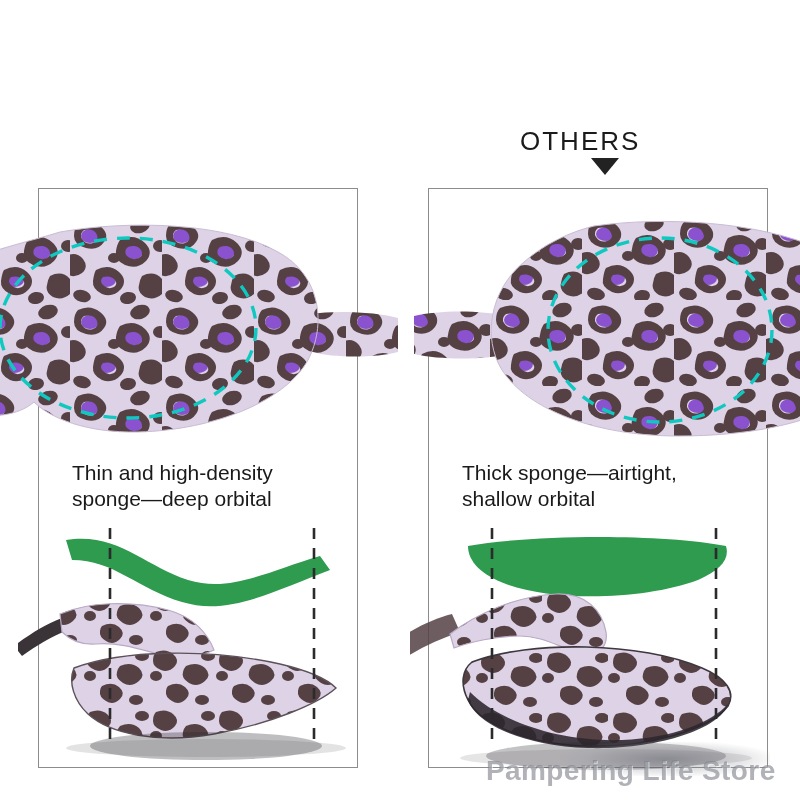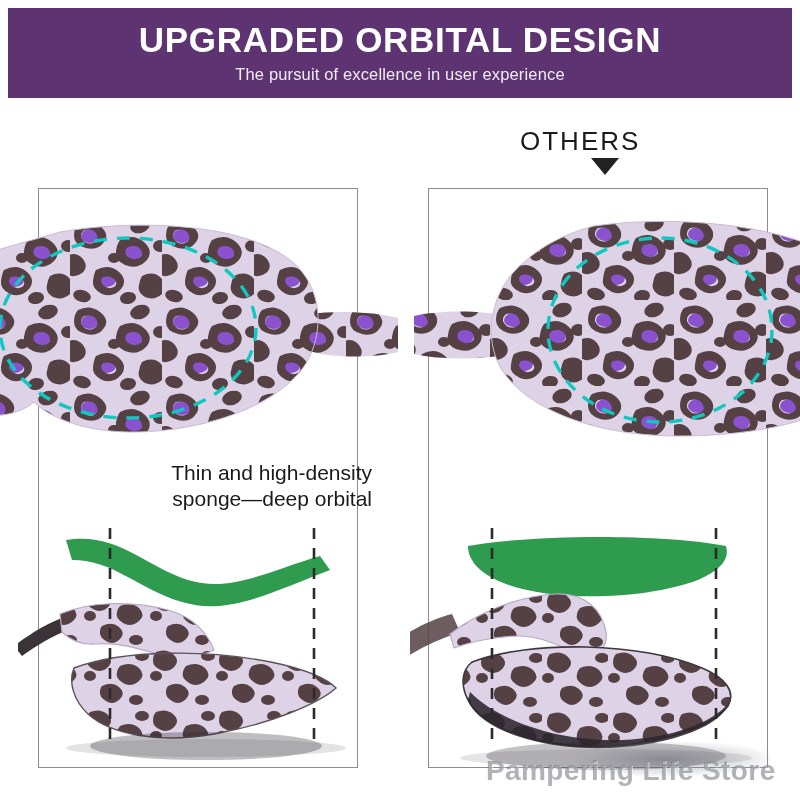--- a/index.html
+++ b/index.html
@@ -94,21 +94,20 @@
 
   
   .caption {
     position: absolute;
     font-size: 21px;
     color: #1a1a1a;
     line-height: 1.22;
     font-family: "Liberation Sans", sans-serif;
     white-space: pre-line;
     z-index: 6;
-    text-align: right;
   }
   #caption-left  { left: 72px;  top: 460px; width: 300px; }
   #caption-right { left: 462px; top: 460px; width: 310px; }
 
   
   .art {
     position: absolute;
     pointer-events: none;
   }
   #art-mask-left   { left: -60px;  top: 30px;  width: 420px; height: 240px; }
@@ -141,24 +140,20 @@
     background: radial-gradient(ellipse at center, rgba(92,96,108,0.45) 0%, rgba(150,152,160,0.22) 55%, rgba(255,255,255,0) 78%);
     z-index: 19;
     pointer-events: none;
   }
 </style>
 </head>
 <body>
 
 <div id="page">
 
-  <div id="header-banner">
-    <div id="header-title">UPGRADED ORBITAL DESIGN</div>
-    <div id="header-subtitle">The pursuit of excellence in user experience</div>
-  </div>
 
   <div id="others-label-wrap">
     <div id="others-label">OTHERS</div>
     <div id="others-arrow"></div>
   </div>
 
   <div class="panel" id="panel-left">
     <div class="panel-clip">
 
       <svg class="art" id="art-mask-left" viewBox="0 0 420 240">
@@ -389,17 +384,19 @@
       </svg>
 
       <svg class="art" style="left:0; top:330px; width:340px; height:250px;" viewBox="0 0 340 250">
         <line x1="64" y1="10" x2="64" y2="228" stroke="#2b2b2b" stroke-width="2.6" stroke-dasharray="11 9"></line>
         <line x1="288" y1="10" x2="288" y2="228" stroke="#2b2b2b" stroke-width="2.6" stroke-dasharray="11 9"></line>
       </svg>
 
     </div>
   </div>
 
+  <div class="caption" id="caption-right">Thick sponge—airtight,
+shallow orbital</div>
 
   <div id="watermark-smudge"></div>
   <div id="watermark">Pampering Life Store</div>
 
 </div>
 
 </body></html>

